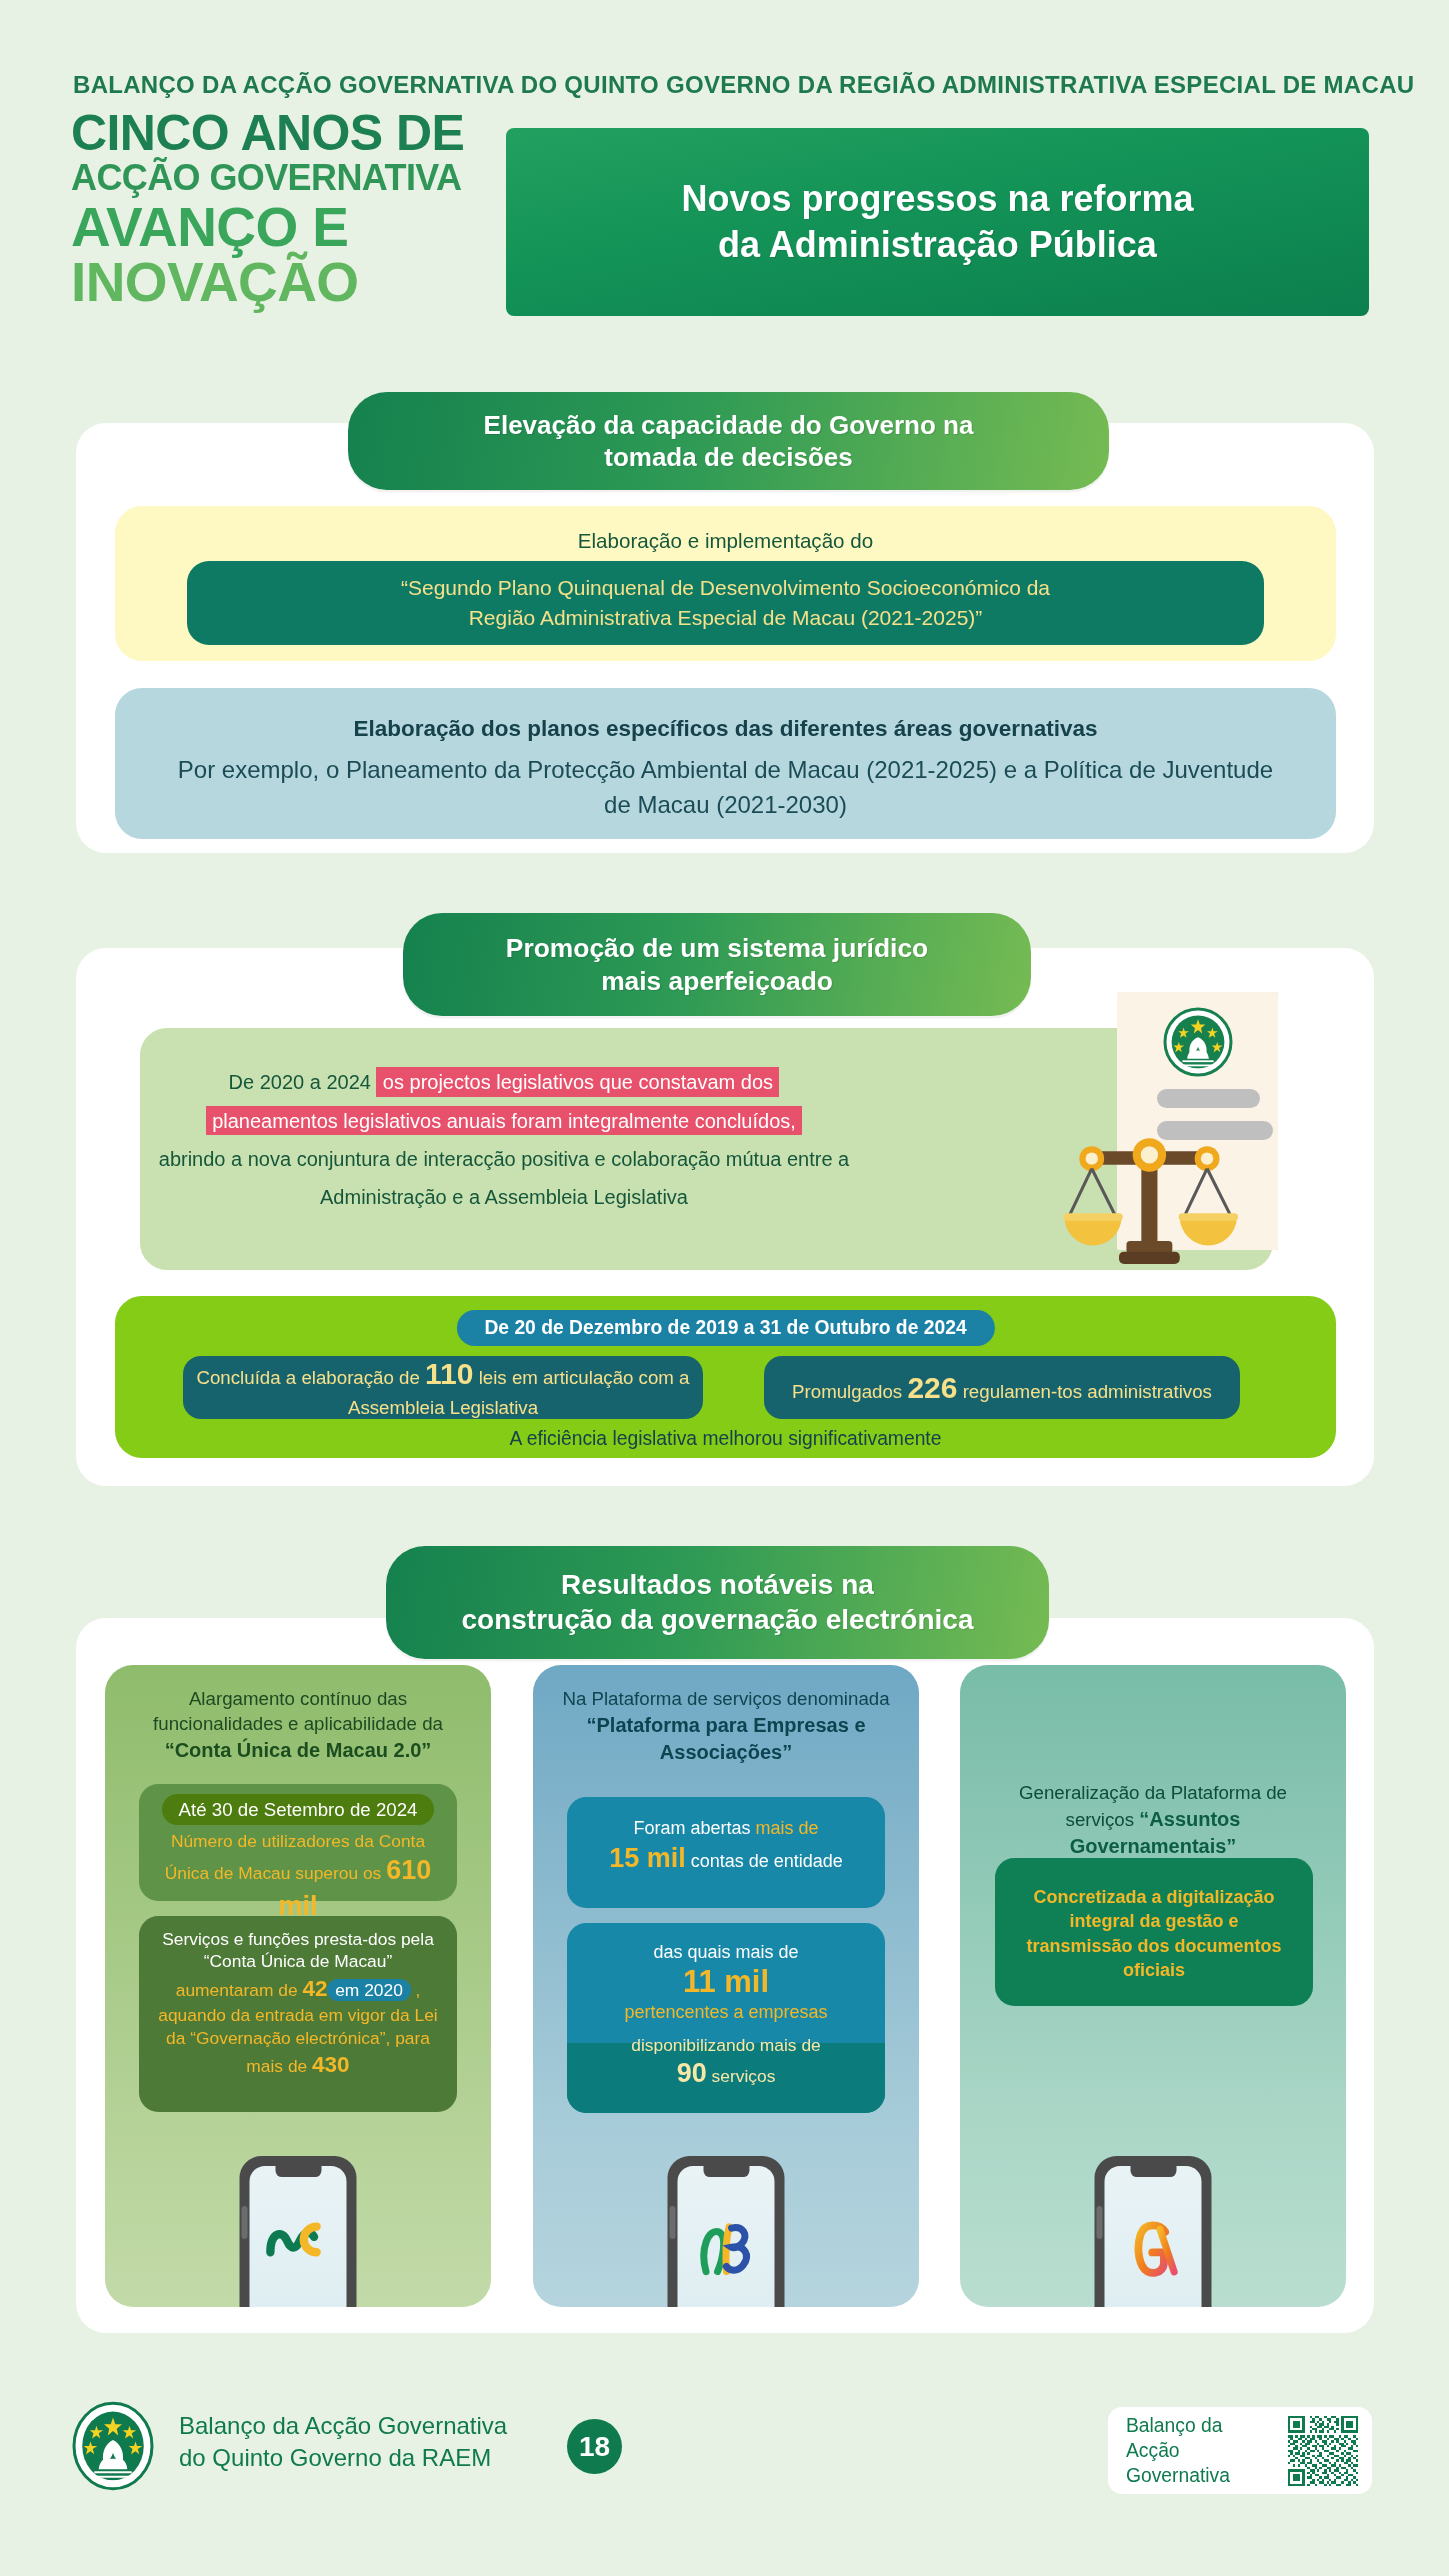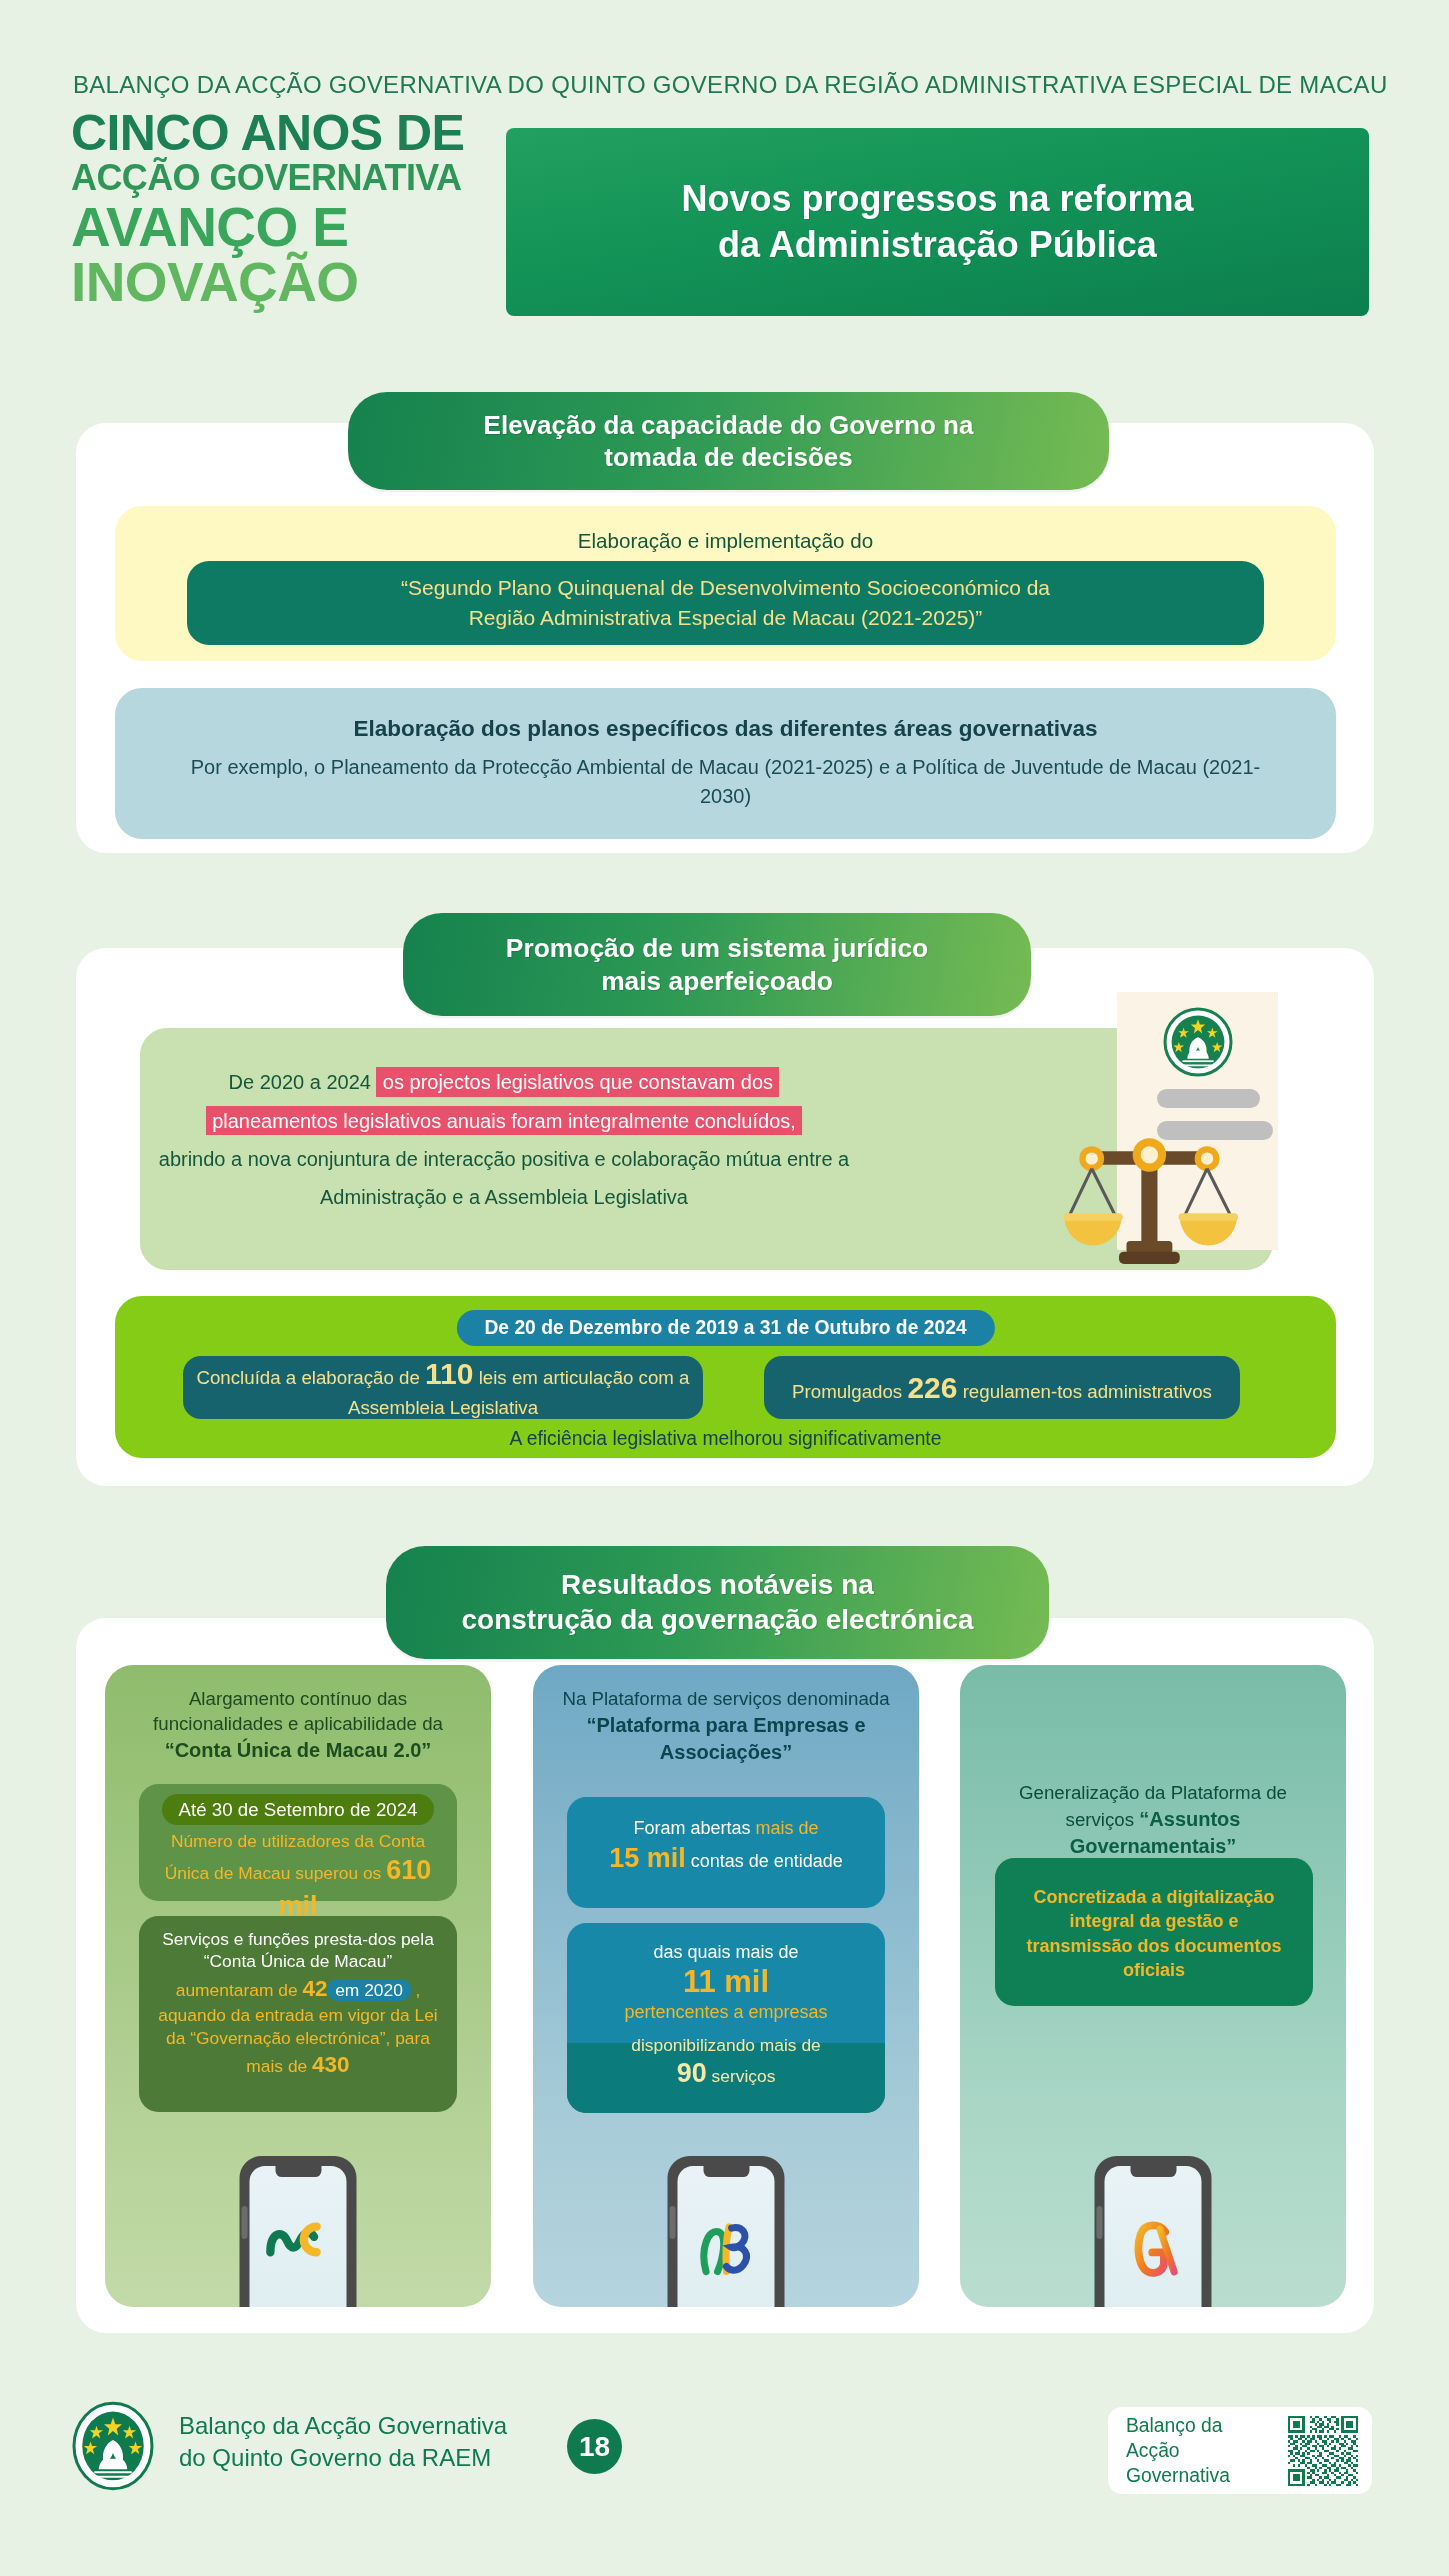--- a/index.html
+++ b/index.html
@@ -9,21 +9,21 @@
     font-family:"Liberation Sans", sans-serif;
     -webkit-font-smoothing:antialiased;
     overflow:hidden;
     position:relative;
   }
   .page{position:absolute;inset:0;}
 
   
   .kicker{
     position:absolute;left:73px;top:71px;
-    font-size:24px;font-weight:400;letter-spacing:0.3px;
+    font-size:24px;font-weight:700;letter-spacing:0.3px;
     color:#1e7a4e;white-space:nowrap;
   }
   .bigtitle{
     position:absolute;left:71px;top:109px;width:412px;
     line-height:.97;font-weight:700;letter-spacing:-0.6px;
   }
   .bigtitle .l1{display:block;font-size:50px;color:#1d8052;}
   .bigtitle .l2{display:block;font-size:36px;color:#2f9657;margin-top:3.9px;}
   .bigtitle .l3{display:block;font-size:55px;color:#3aa65c;margin-top:5.2px;}
   .bigtitle .l4{display:block;font-size:55px;color:#61b75f;margin-top:1.3px;}
@@ -68,21 +68,21 @@
     position:absolute;left:72px;top:55px;width:1077px;height:84px;
     background:#0e7a63;border-radius:22px;
     display:flex;align-items:center;justify-content:center;text-align:center;
   }
   .s1-dark span{color:#f7e08a;font-size:21px;line-height:1.42;}
   .s1-blue{
     position:absolute;left:115px;top:688px;width:1221px;height:151px;
     background:#b6d7de;border-radius:27px;text-align:center;
   }
   .s1-blue .t1{margin-top:28px;font-size:22.5px;font-weight:700;color:#15424b;}
-  .s1-blue .t2{margin-top:11px;font-size:20px;color:#1b4c56;line-height:1.45;padding:0 58px;}
+  .s1-blue .t2{margin-top:11px;font-size:24px;color:#1b4c56;line-height:1.45;padding:0 58px;}
 
   
   #sec2-card{left:76px;top:948px;width:1298px;height:538px;}
   #sec2-pill{left:403px;top:913px;width:628px;height:103px;font-size:26.4px;}
 
   .s2-green{
     position:absolute;left:140px;top:1028px;width:1133px;height:242px;
     background:#c9e0b0;border-radius:27px;
   }
   .s2-body{

